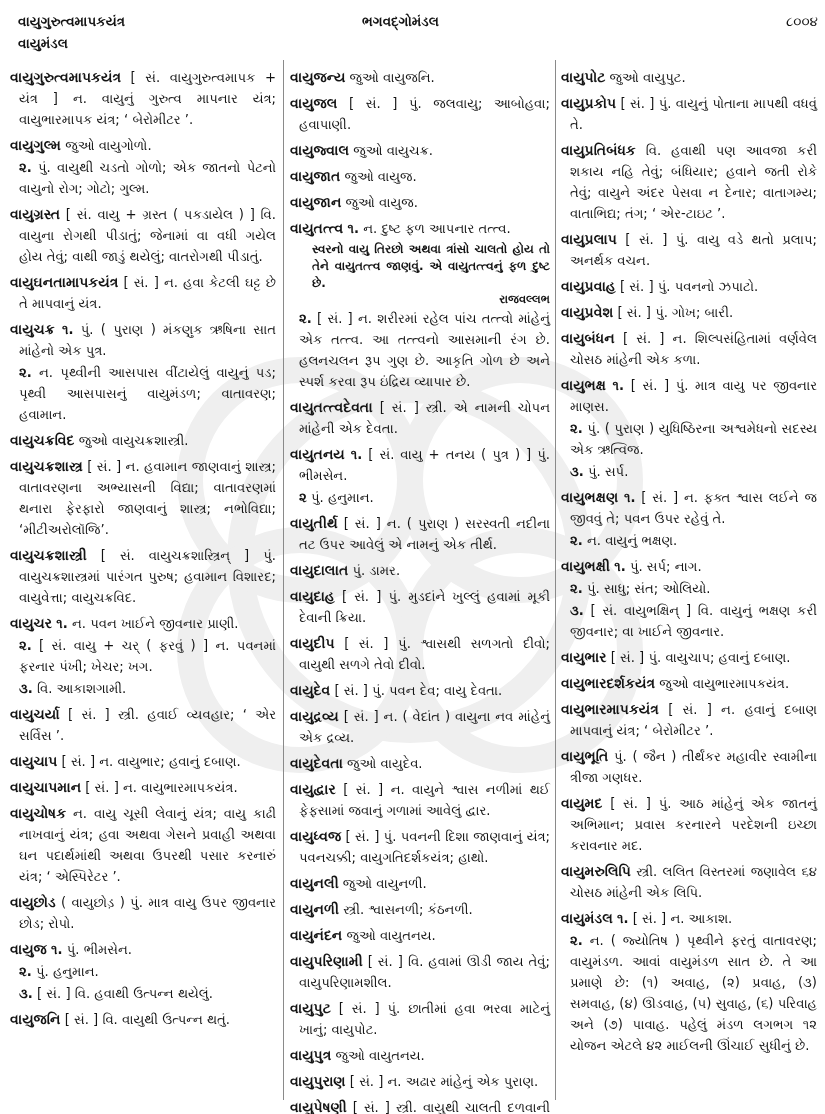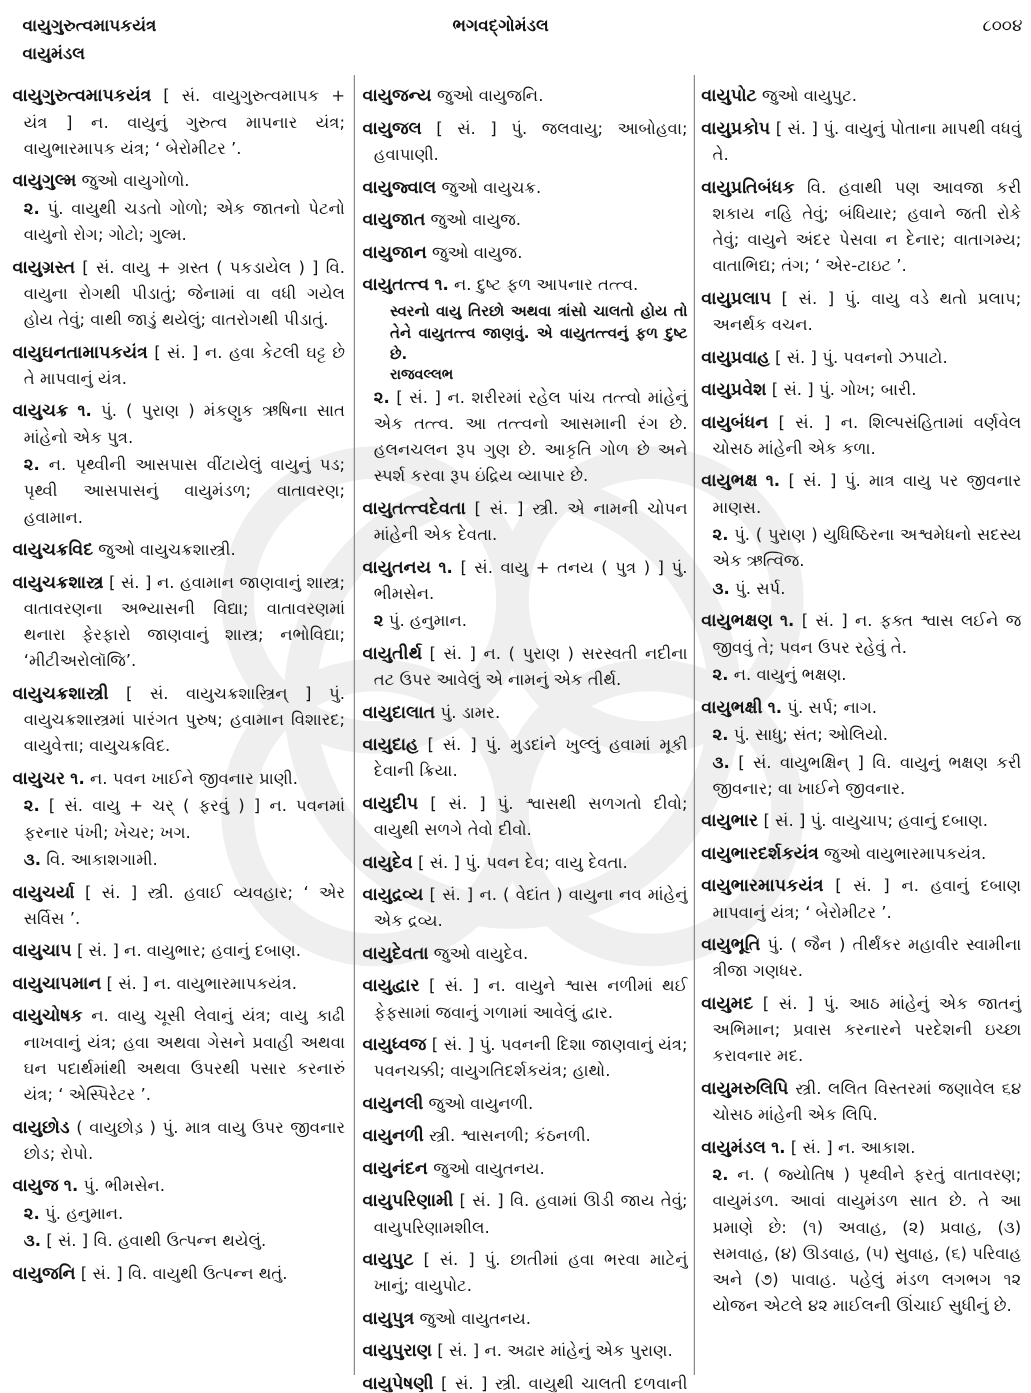--- a/index.html
+++ b/index.html
@@ -26,21 +26,21 @@
   .col3 { left: 561px; width: 256px; }
   .col p { margin: 0; }
   .entry { padding-left: 9px; text-indent: -9px; margin-top: 5px !important; }
   .sense { padding-left: 9px; margin-top: 1px !important; }
   .hw { font-weight: bold; font-size: 14px; }
   .num { font-weight: bold; }
   .quote {
     padding-left: 22px; font-weight: bold; font-size: 12px; line-height: 17px;
     margin-top: 2px !important;
   }
-  .quote-src { display: block; font-weight: bold; font-size: 11.5px; line-height: 15px; }
+  .quote-src { display: block; text-align: right; font-weight: bold; font-size: 11.5px; line-height: 15px; }
 </style>
 </head>
 <body>
 
 <div class="page">
 
   <svg class="watermark" viewBox="0 0 825 1114">
     <g fill="none" stroke="#efefef" stroke-width="26">
       <circle cx="410" cy="560" r="170"></circle>
       <circle cx="300" cy="480" r="110"></circle>

